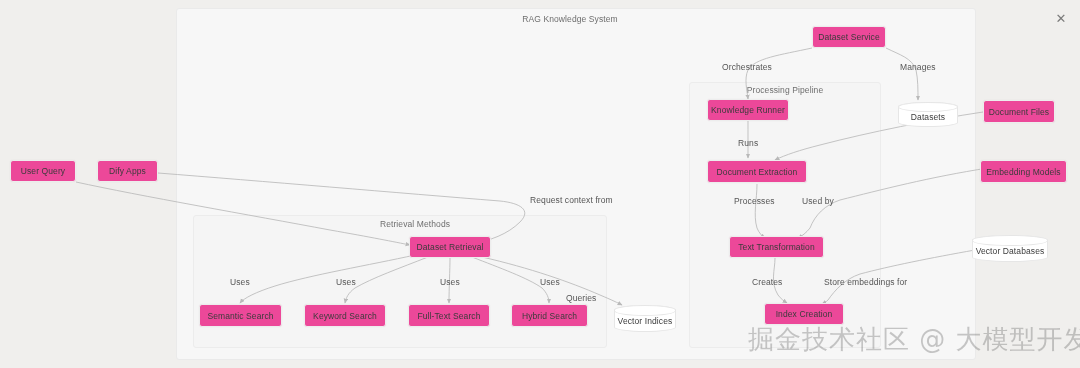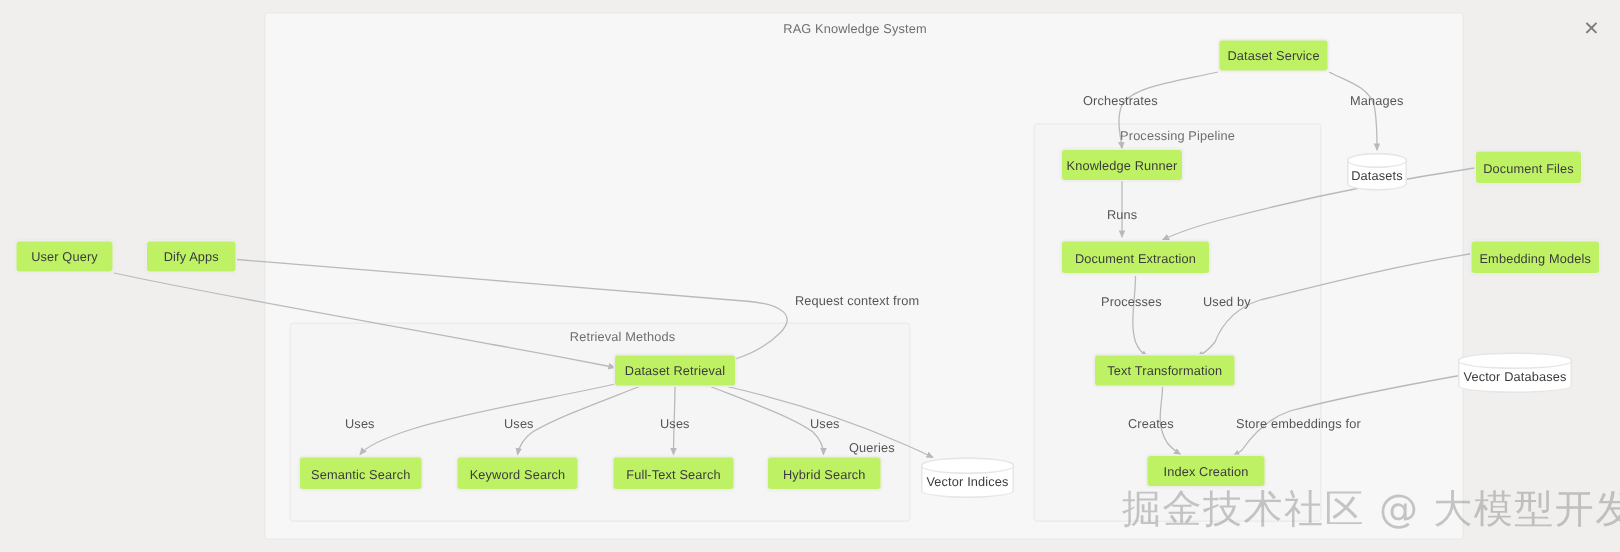--- a/index.html
+++ b/index.html
@@ -29,21 +29,21 @@
     font-size: 8.5px;
     color: #6e6e6e;
     white-space: nowrap;
     transform: translateX(-50%);
     letter-spacing: .1px;
   }
 
   
   .node {
     position: absolute;
-    background: #bef264;
+    background: #ec4899;
     border: 1px solid #ededed;
     border-radius: 3px;
     display: flex;
     align-items: center;
     justify-content: center;
     font-size: 8.5px;
     color: #3b3b3b;
     white-space: nowrap;
     box-shadow: 0 0 0 1px rgba(0,0,0,0.012);
     letter-spacing: .1px;
@@ -185,21 +185,21 @@
   </div>
 
   <div class="node" style="left:812px; top:26px; width:74px; height:22px;">
     <span>Dataset Service</span>
   </div>
 
   <div class="node" style="left:707px; top:99px; width:82px; height:22px;">
     <span>Knowledge Runner</span>
   </div>
 
-  <div class="cyl" style="left:898px; top:102px; width:40px; height:25px;">
+  <div class="cyl" style="left:898px; top:102px; width:60px; height:25px;">
     <span>Datasets</span>
   </div>
 
   <div class="node" style="left:983px; top:100px; width:72px; height:23px;">
     <span>Document Files</span>
   </div>
 
   <div class="node" style="left:707px; top:160px; width:100px; height:23px;">
     <span>Document Extraction</span>
   </div>

